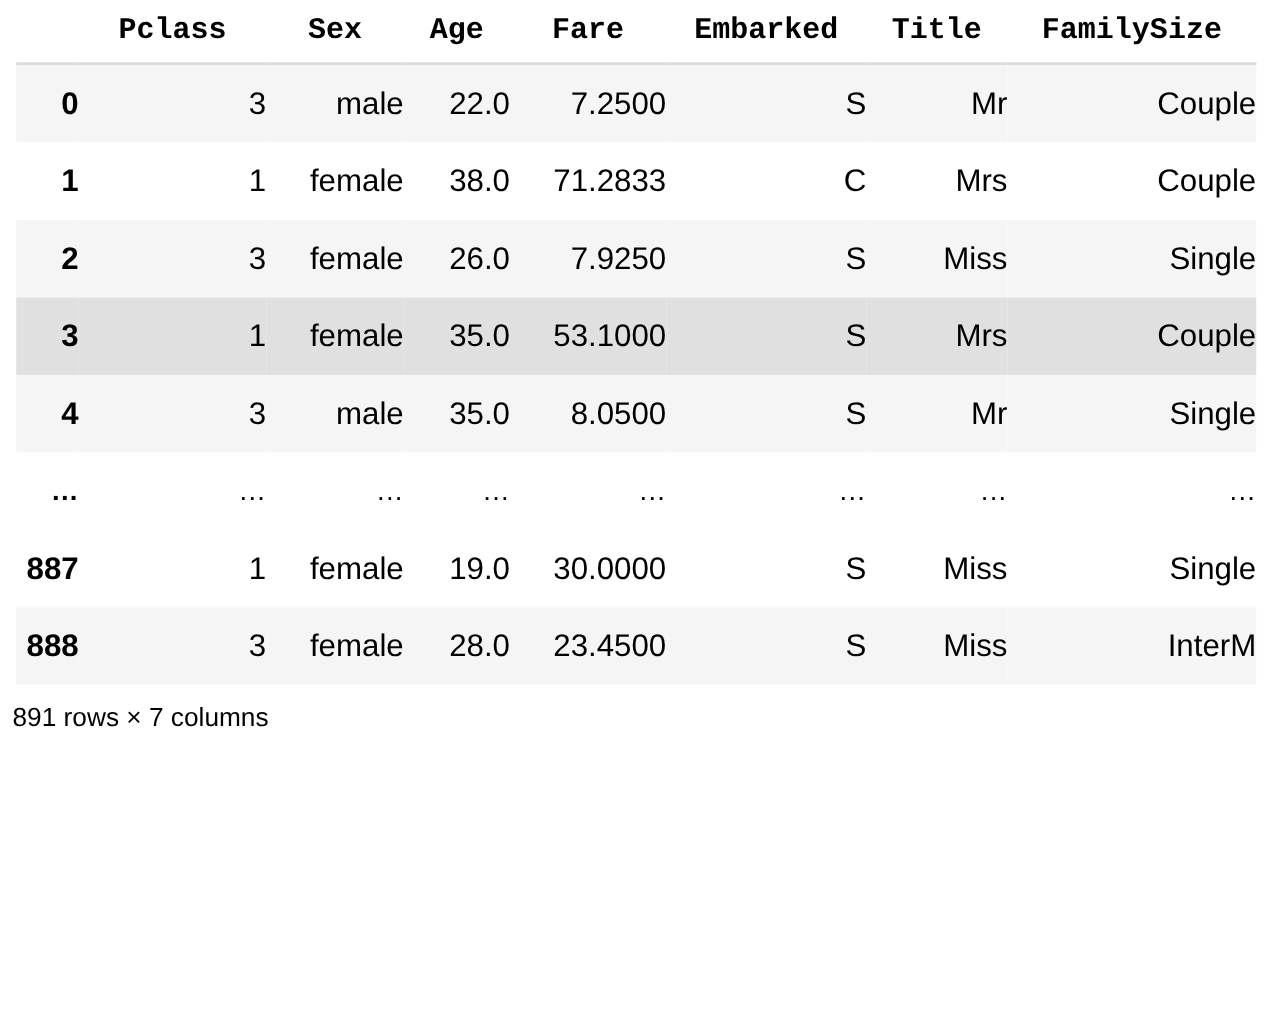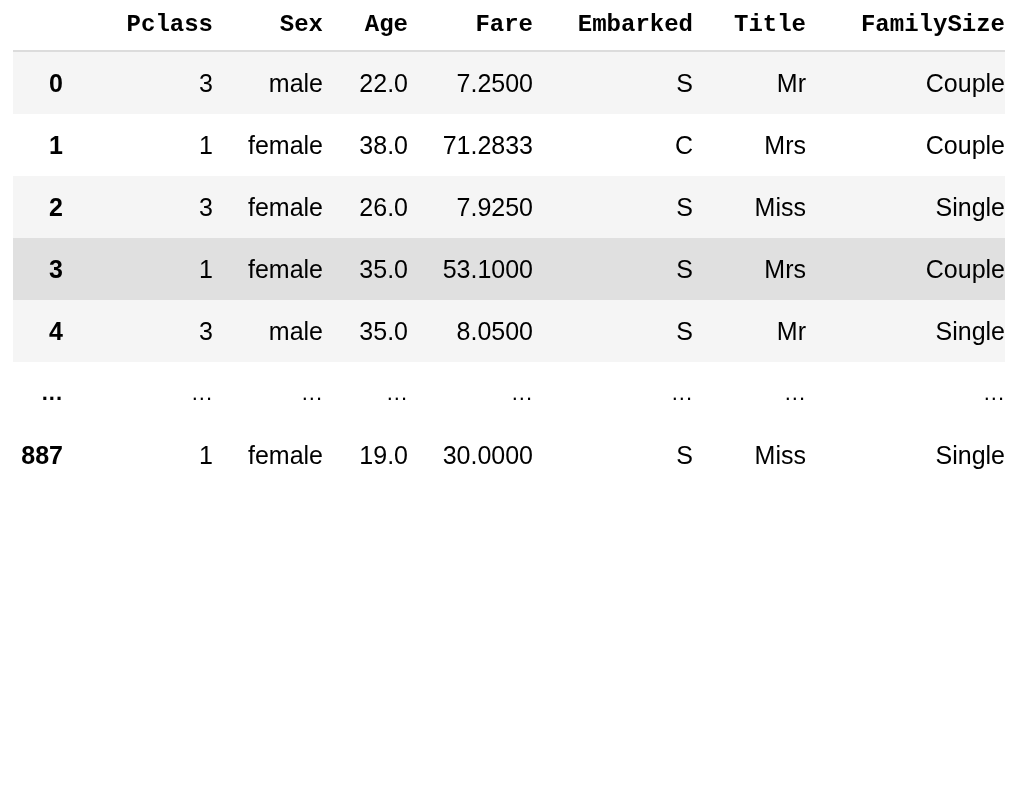--- a/index.html
+++ b/index.html
@@ -41,21 +41,21 @@
     vertical-align: middle;
     white-space: nowrap;
   }
 
   
   thead th {
     font-family: "Liberation Mono", "DejaVu Sans Mono", monospace;
     font-weight: bold;
     font-size: 24px;
     letter-spacing: 0px;
-    text-align: right;
+    text-align: center;
     height: 50px;
     line-height: 50px;
     padding: 0 0 10px 0;
     background: #ffffff;
     color: #000000;
   }
   thead tr {
     border-bottom: 2px solid #dcdcdc;
   }
   thead th.corner {
@@ -205,17 +205,28 @@
         <tr class="plain">
           <th class="idx">887</th>
           <td>1</td>
           <td>female</td>
           <td>19.0</td>
           <td>30.0000</td>
           <td>S</td>
           <td>Miss</td>
           <td class="pad-right">Single</td>
         </tr>
+        <tr class="stripe">
+          <th class="idx">888</th>
+          <td>3</td>
+          <td>female</td>
+          <td>28.0</td>
+          <td>23.4500</td>
+          <td>S</td>
+          <td>Miss</td>
+          <td class="pad-right">InterM</td>
+        </tr>
       </tbody>
   </table>
 
+  <div class="df-footer">891 rows × 7 columns</div>
 
 </div>
 
 </body></html>

